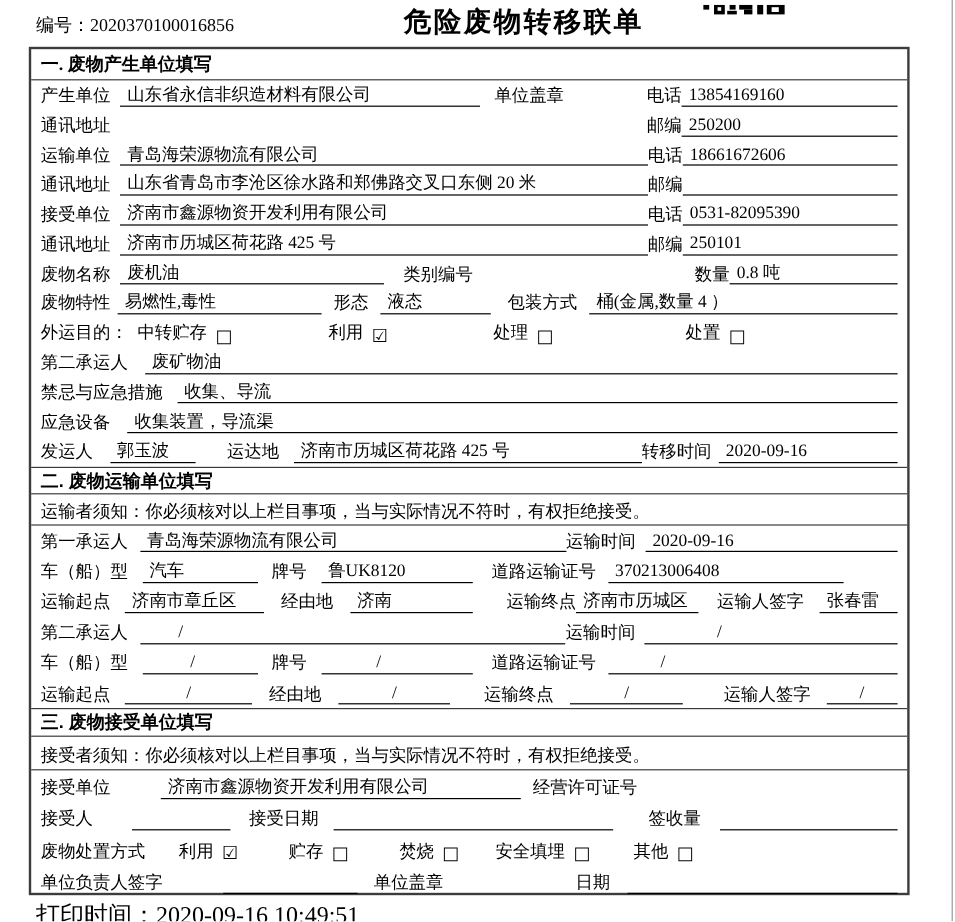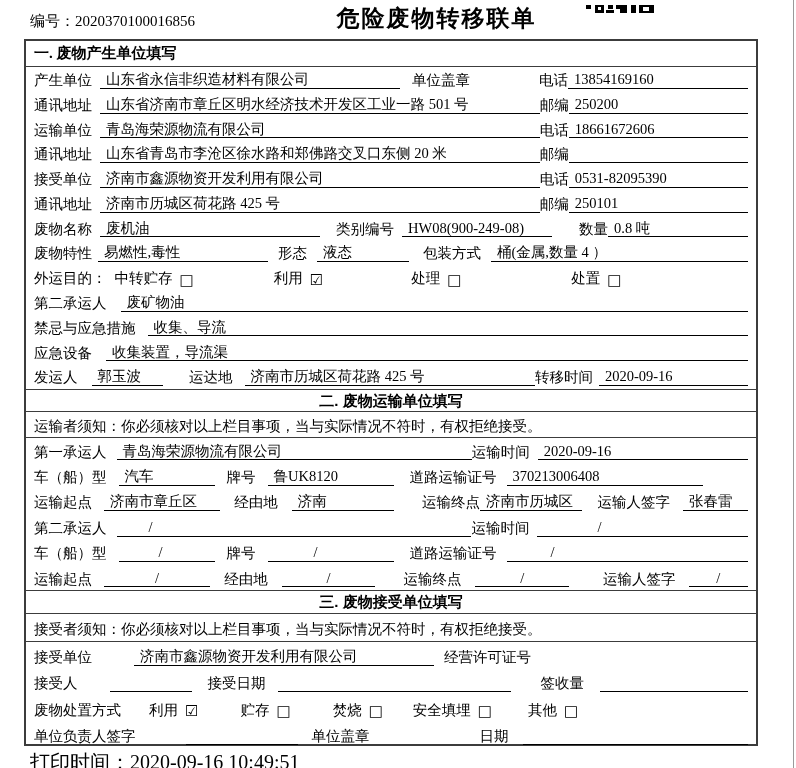--- a/index.html
+++ b/index.html
@@ -12,21 +12,21 @@
   .doc-title { position:absolute; left:70px; top:3px; width:733px; text-align:center;
     font-size:23px; font-weight:bold; letter-spacing:2px;
     font-family:"Liberation Sans","DejaVu Sans",sans-serif; }
   .qr { position:absolute; left:586px; top:0; width:68px; height:9px; }
 
   .form { position:absolute; left:24px; top:39px; width:734px; height:707px;
     border:2px solid #3c3c3c; background:#fff; }
 
   .sec { font-family:"Liberation Sans","DejaVu Sans",sans-serif; font-weight:bold;
     font-size:15px; padding:3px 8px 3px; border-bottom:1.5px solid #3c3c3c; }
-  .sec.mid { border-top:1.5px solid #3c3c3c;text-align:center; }
+  .sec.mid { border-top:1.5px solid #3c3c3c; }
   .sec1 { height:26px;font-family:Liberation Serif, serif; }
   .sec2 { height:23px; padding-top:2px; }
   .sec3 { height:24px; padding-top:2px; }
 
   .notice { font-size:14.5px; padding:5px 8px 0; border-bottom:1.5px solid #3c3c3c; }
   .n2 { height:26px; } .n3 { height:28px; padding-top:6px; }
 
   .row { display:flex; align-items:flex-end; padding:0 8px 3px 8px; font-size:14.5px;
     line-height:1.15; }
   .s1 .row { height:24.77px; }
@@ -79,21 +79,20 @@
       <div class="row">
         <span class="lbl">产生单位</span>
         <span class="u" style="width:300px;margin-left:8px">山东省永信非织造材料有限公司</span>
         <span class="lbl" style="margin-left:12px">单位盖章</span>
         <span class="lbl mla">电话</span>
         <span class="u" style="width:180px">13854169160</span>
       </div>
 
       <div class="row">
         <span class="lbl">通讯地址</span>
-        <span class="u" style="width:442px;margin-left:8px">山东省济南市章丘区明水经济技术开发区工业一路 501 号</span>
         <span class="lbl mla">邮编</span>
         <span class="u" style="width:180px">250200</span>
       </div>
 
       <div class="row">
         <span class="lbl">运输单位</span>
         <span class="u" style="width:442px;margin-left:8px">青岛海荣源物流有限公司</span>
         <span class="lbl mla">电话</span>
         <span class="u" style="width:180px">18661672606</span>
       </div>
@@ -116,21 +115,20 @@
         <span class="lbl">通讯地址</span>
         <span class="u" style="width:442px;margin-left:8px">济南市历城区荷花路 425 号</span>
         <span class="lbl mla">邮编</span>
         <span class="u" style="width:180px">250101</span>
       </div>
 
       <div class="row">
         <span class="lbl">废物名称</span>
         <span class="u" style="width:220px;margin-left:8px">废机油</span>
         <span class="lbl" style="margin-left:16px">类别编号</span>
-        <span class="u" style="width:150px;margin-left:8px">HW08(900-249-08)</span>
         <span class="lbl mla">数量</span>
         <span class="u" style="width:140px">0.8 吨</span>
       </div>
 
       <div class="row">
         <span class="lbl">废物特性</span>
         <span class="u" style="width:170px;margin-left:6px">易燃性,毒性</span>
         <span class="lbl" style="margin-left:10px">形态</span>
         <span class="u" style="width:92px;margin-left:10px">液态</span>
         <span class="lbl" style="margin-left:14px">包装方式</span>

